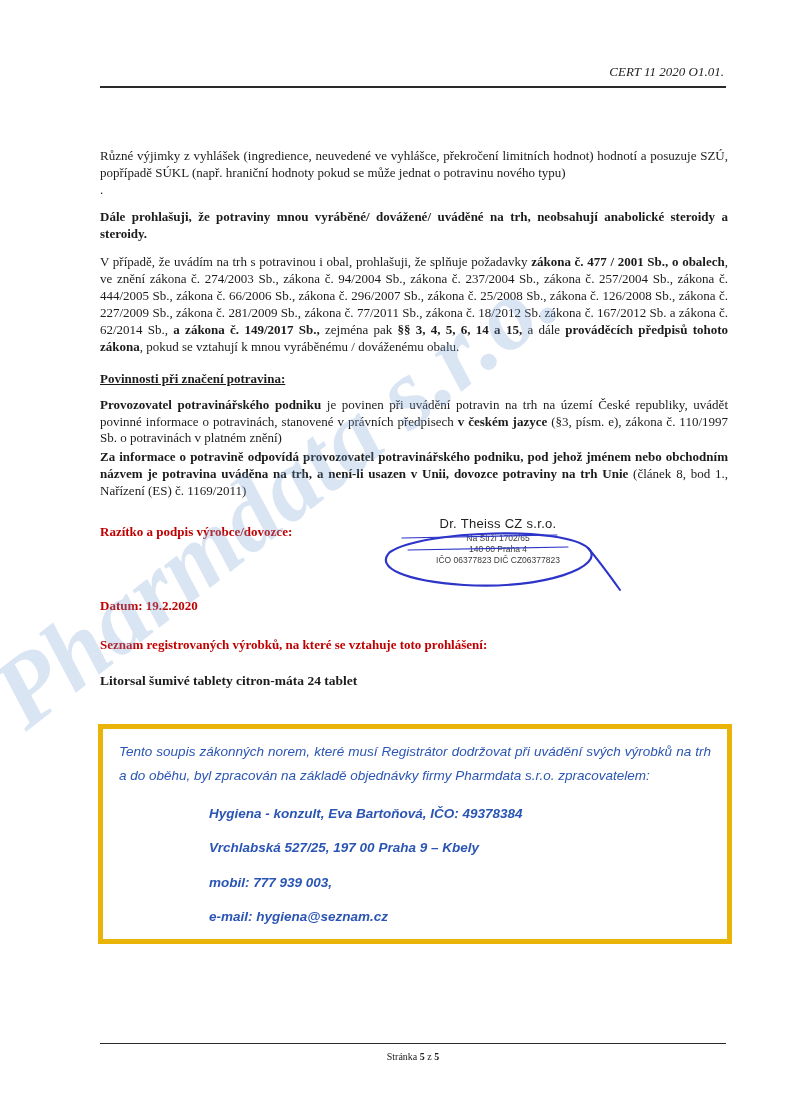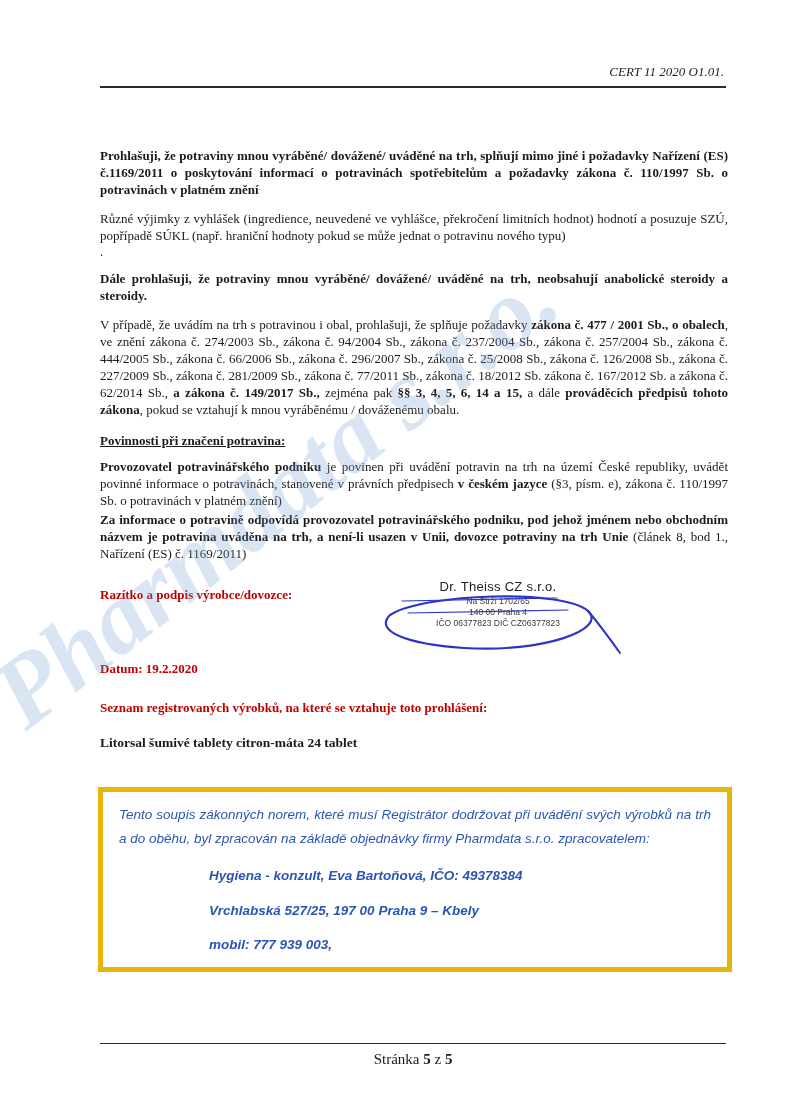--- a/index.html
+++ b/index.html
@@ -57,35 +57,34 @@
     border:5px solid #eab308; padding:11px 16px 13px 16px;
     font-family:"Liberation Sans", sans-serif; font-style:italic; color:#2a55b4;
     background:transparent;
   }
   .info-intro { font-size:13.5px; line-height:1.75; text-align:justify; }
   .info-line { font-size:13.5px; font-weight:bold; margin-left:90px; margin-top:17px; text-align:left; }
   
   .footer {
     position:absolute; left:100px; right:74px; top:1043px; z-index:2;
     border-top:1.5px solid #2a2a2a; text-align:center;
-    font-size:15px; padding-top:7px;
+    font-size:10px; padding-top:7px;
   }
   .footer .num { font-weight:bold; }
 </style>
 </head>
 <body>
 
 <div class="page">
 
   <div class="doc-code">CERT 11 2020 O1.01.</div>
   <div class="header-rule"></div>
 
   <div class="content">
 
-    <p class="para-bold">Prohlašuji, že potraviny mnou vyráběné/ dovážené/ uváděné na trh, splňují mimo jiné i požadavky Nařízení (ES) č.1169/2011 o poskytování informací o potravinách spotřebitelům a požadavky zákona č. 110/1997 Sb. o potravinách v platném znění</p>
 
     <p class="para" style="margin-bottom:0;">Různé výjimky z vyhlášek (ingredience, neuvedené ve vyhlášce, překročení limitních hodnot) hodnotí a posuzuje SZÚ, popřípadě SÚKL (např. hraniční hodnoty pokud se může jednat o potravinu nového typu)</p>
     <p class="dot-line">.</p>
 
     <p class="para-bold">Dále prohlašuji, že potraviny mnou vyráběné/ dovážené/ uváděné na trh, neobsahují anabolické steroidy a steroidy.</p>
 
     <p class="para p4"><span>V případě, že uvádím na trh s potravinou i obal, prohlašuji, že splňuje požadavky </span><span class="b">zákona č. 477 / 2001 Sb., o obalech</span><span>, ve znění zákona č. 274/2003 Sb., zákona č. 94/2004 Sb., zákona č. 237/2004 Sb., zákona č. 257/2004 Sb., zákona č. 444/2005 Sb., zákona č. 66/2006 Sb., zákona č. 296/2007 Sb., zákona č. 25/2008 Sb., zákona č. 126/2008 Sb., zákona č. 227/2009 Sb., zákona č. 281/2009 Sb., zákona č. 77/2011 Sb., zákona č. 18/2012 Sb. zákona č. 167/2012 Sb. a zákona č. 62/2014 Sb., </span><span class="b">a zákona č. 149/2017 Sb.,</span><span> zejména pak </span><span class="b">§§ 3, 4, 5, 6, 14 a 15,</span><span> a dále </span><span class="b">prováděcích předpisů tohoto zákona</span><span>, pokud se vztahují k mnou vyráběnému / dováženému obalu.</span></p>
 
     <p class="duties-heading">Povinnosti při značení potravina:</p>
 
@@ -113,20 +112,21 @@
 
     <p class="red list-heading">Seznam registrovaných výrobků, na které se vztahuje toto prohlášení:</p>
 
     <p class="product-line">Litorsal šumivé tablety citron-máta 24 tablet</p>
 
     <div class="info-box">
       <p class="info-intro">Tento soupis zákonných norem, které musí Registrátor dodržovat při uvádění svých výrobků na trh a do oběhu, byl zpracován na základě objednávky firmy Pharmdata s.r.o. zpracovatelem:</p>
       <p class="info-line">Hygiena - konzult, Eva Bartoňová, IČO: 49378384</p>
       <p class="info-line">Vrchlabská 527/25, 197 00  Praha 9 – Kbely</p>
       <p class="info-line">mobil: 777 939 003,</p>
+      <p class="info-line">e-mail: hygiena@seznam.cz</p>
     </div>
 
   </div>
 
   <div class="watermark">Pharmdata s.r.o.</div>
 
   <div class="footer">
     <span>Stránka </span><span class="num">5</span><span> z </span><span class="num">5</span>
   </div>
 

